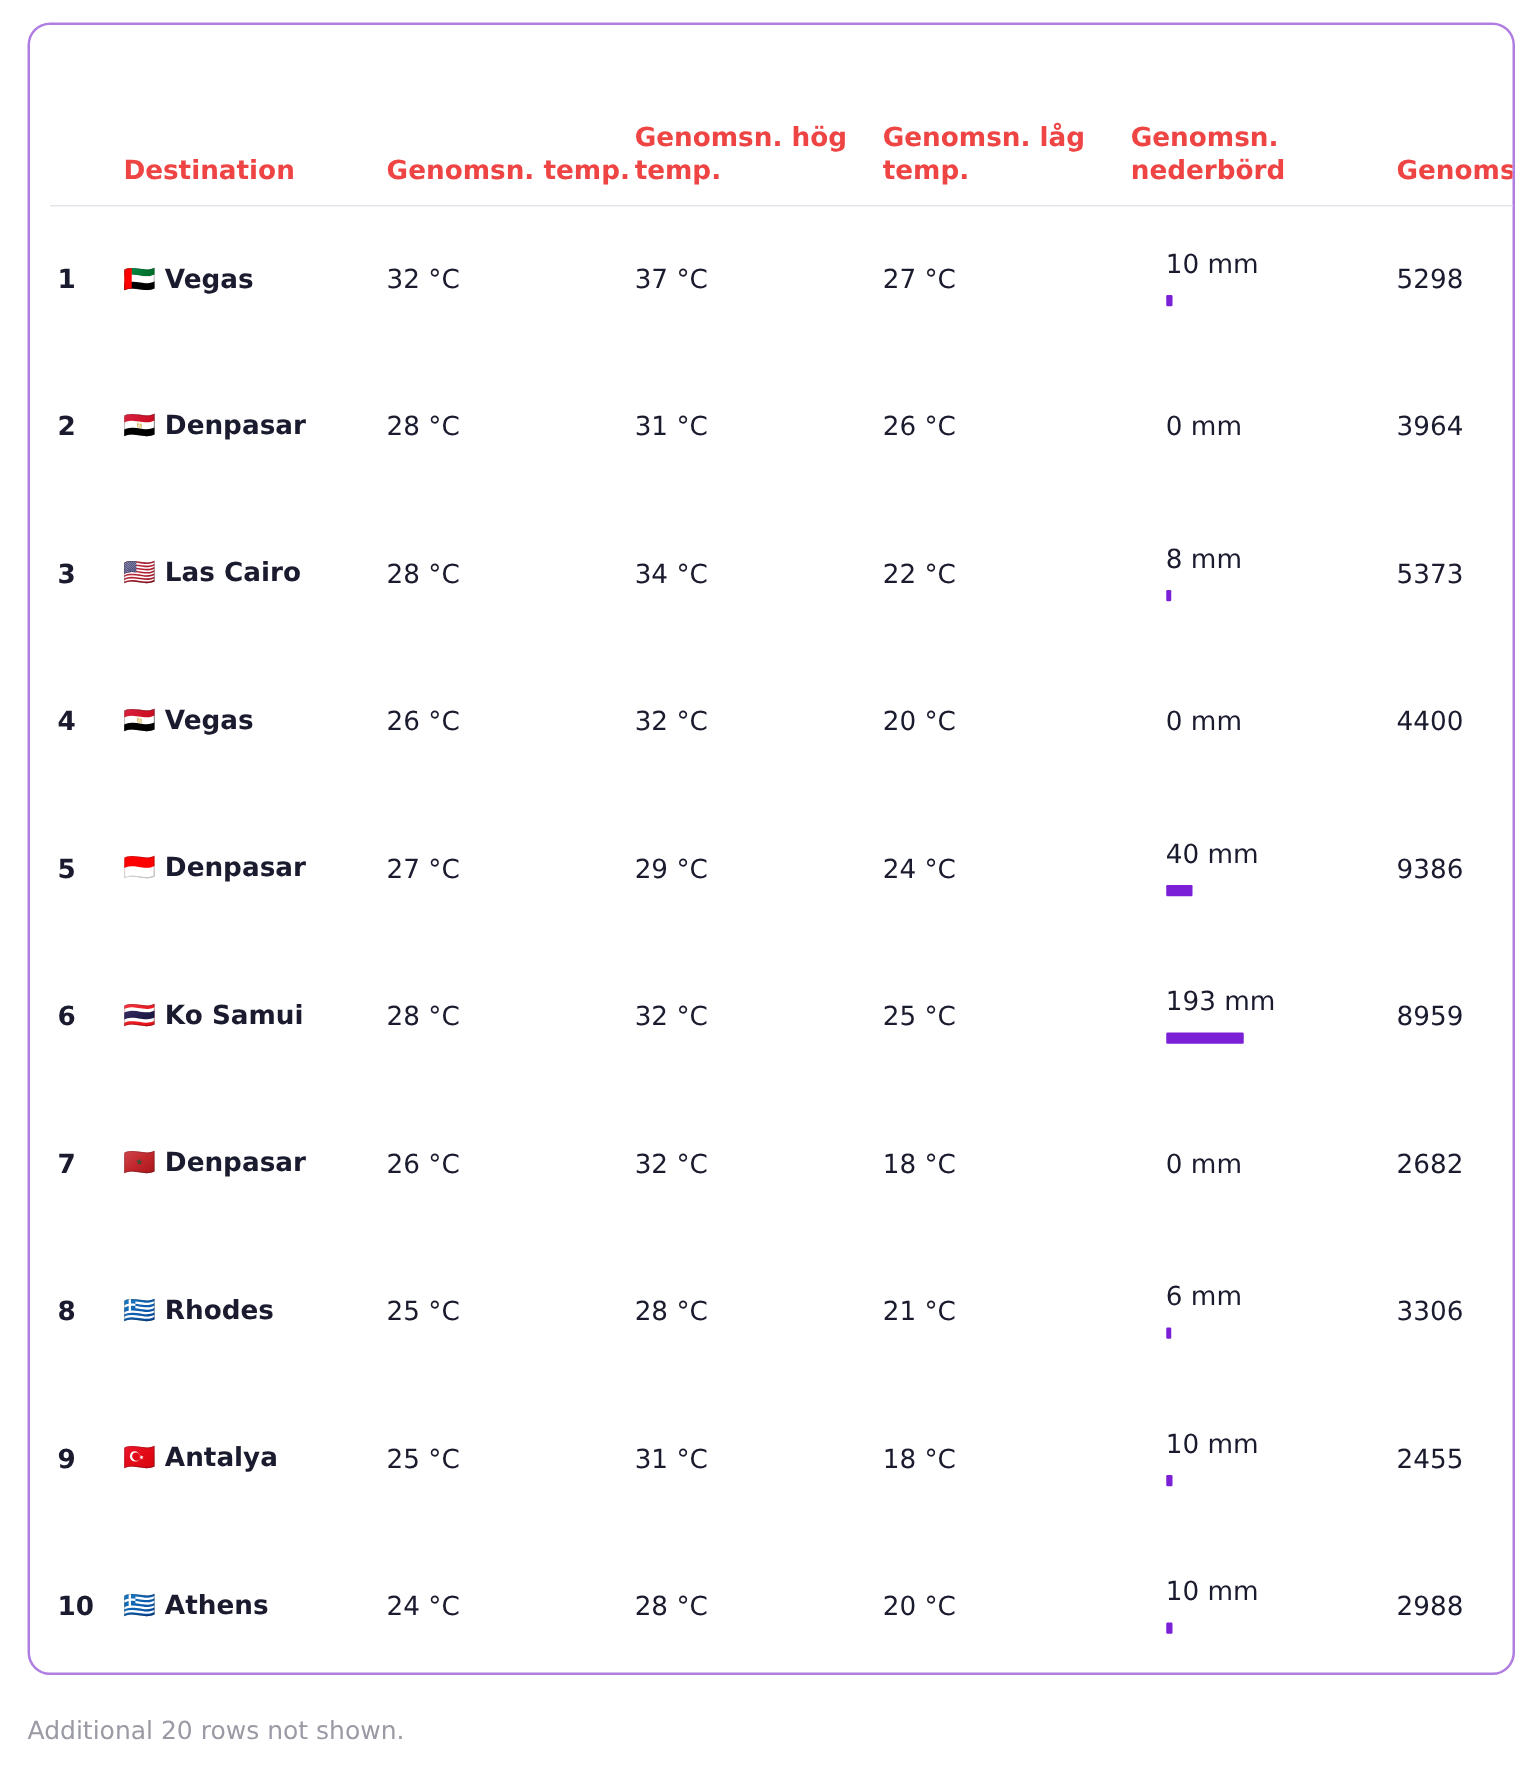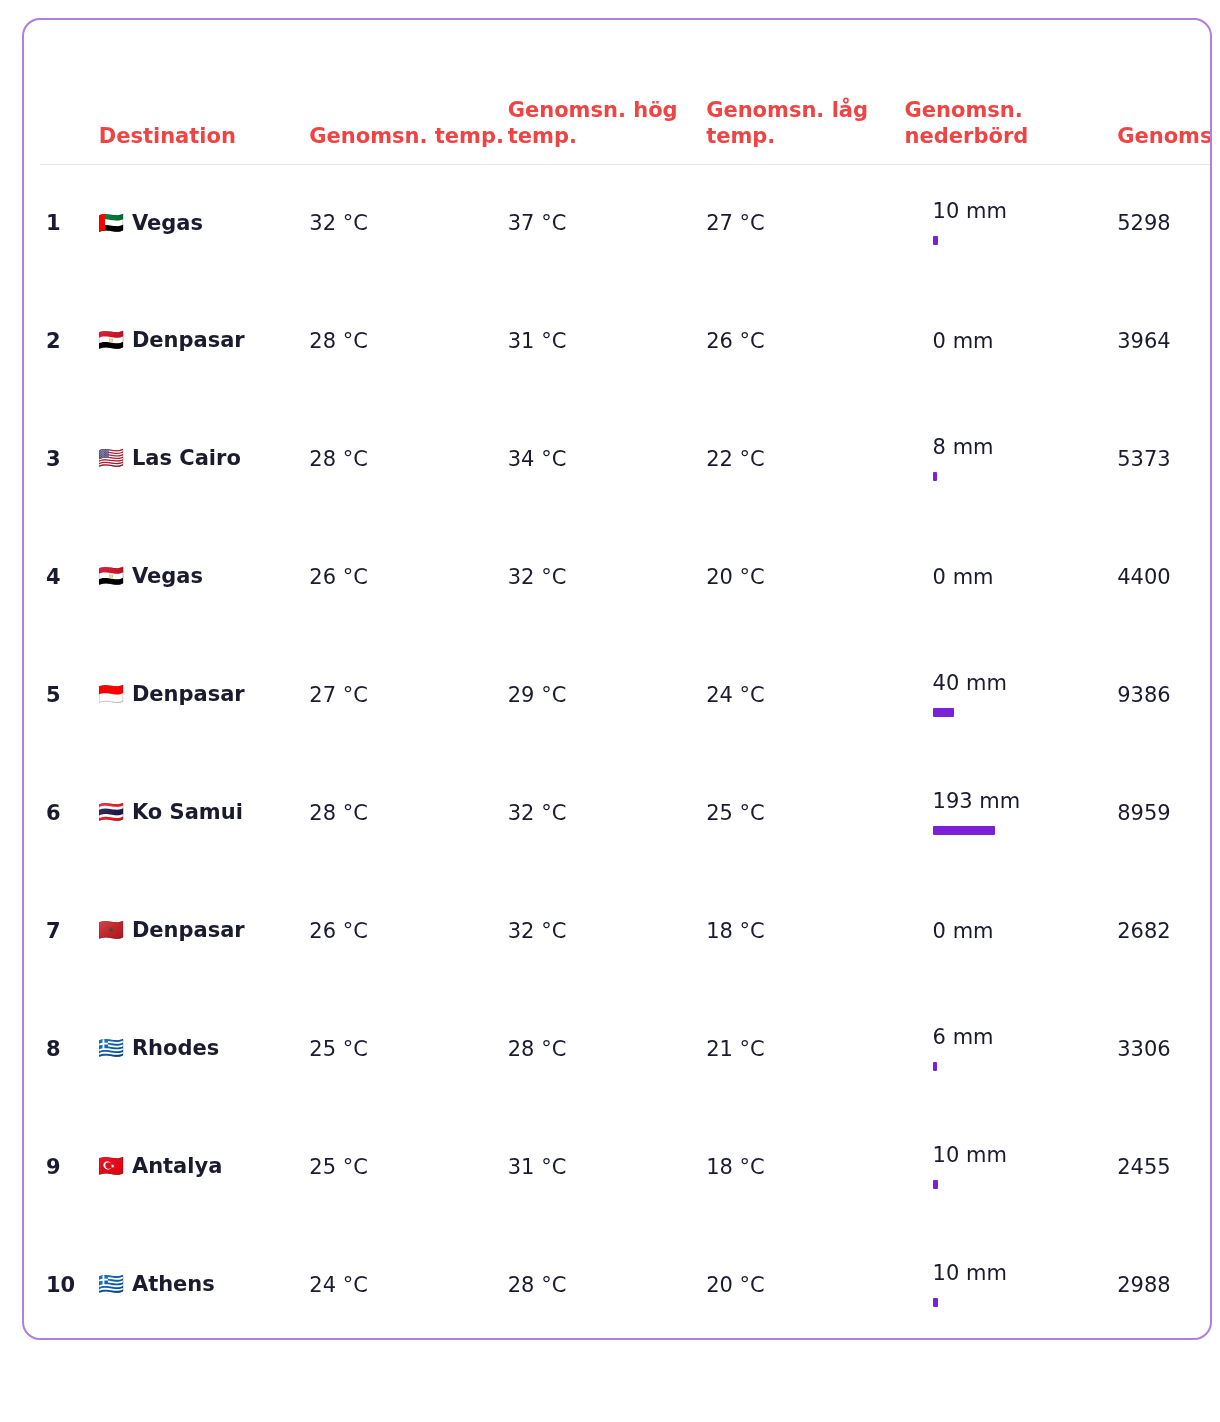--- a/index.html
+++ b/index.html
@@ -275,14 +275,15 @@
                 <span class="precip-val">10 mm</span>
                 <span class="precip-bar" style="width: 5px; background: rgb(123, 32, 214);"></span>
               </div>
             </td>
             <td class="num">2988</td>
           </tr>
         </tbody>
     </table>
   </div>
 
+  <div class="footnote">Additional 20 rows not shown.</div>
 
 </div>
 
 </body></html>

